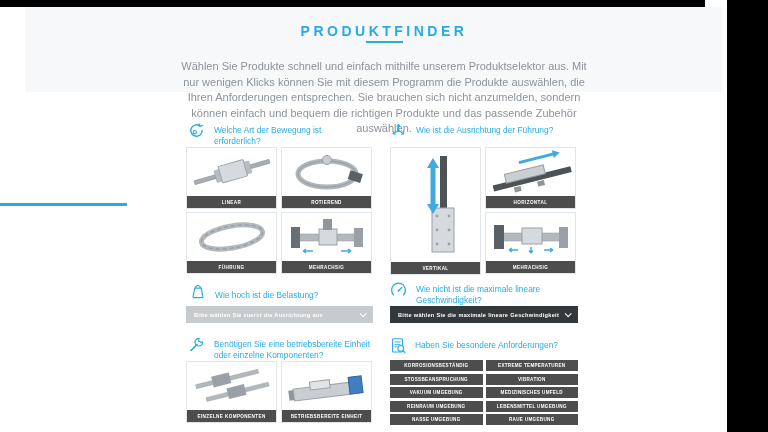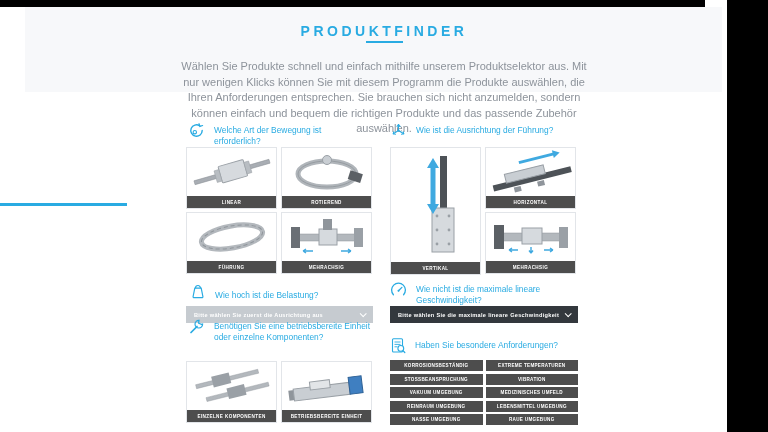--- a/index.html
+++ b/index.html
@@ -221,21 +221,21 @@
         <circle cx="8.5" cy="9.8" r="1" fill="#29abe2"></circle>
       </svg>
     </span>
     <div class="q-label">Wie nicht ist die maximale lineare Geschwindigkeit?</div>
   </div>
   <div class="dd dd-active">
     <span>Bitte wählen Sie die maximale lineare Geschwindigkeit</span>
     <span class="chevron"></span>
   </div>
 
-  <div class="q-header" style="left:188px; top:318px; width:186px;">
+  <div class="q-header" style="left:188px; top:336px; width:186px;">
     <span class="q-icon">
       <svg width="17" height="17" viewBox="0 0 17 17">
         <path d="M3 14.5L9 8.5" stroke="#29abe2" stroke-width="1.7" stroke-linecap="round"></path>
         <path d="M14.6 6a3.8 3.8 0 1 1-3.6-3.6l-0.4 2.8 2.8 1.2z" fill="none" stroke="#29abe2" stroke-width="1.2"></path>
       </svg>
     </span>
     <div class="q-label">Benötigen Sie eine betriebsbereite Einheit oder einzelne Komponenten?</div>
   </div>
 
   <div class="card h62" style="left:186px; top:361px;">

